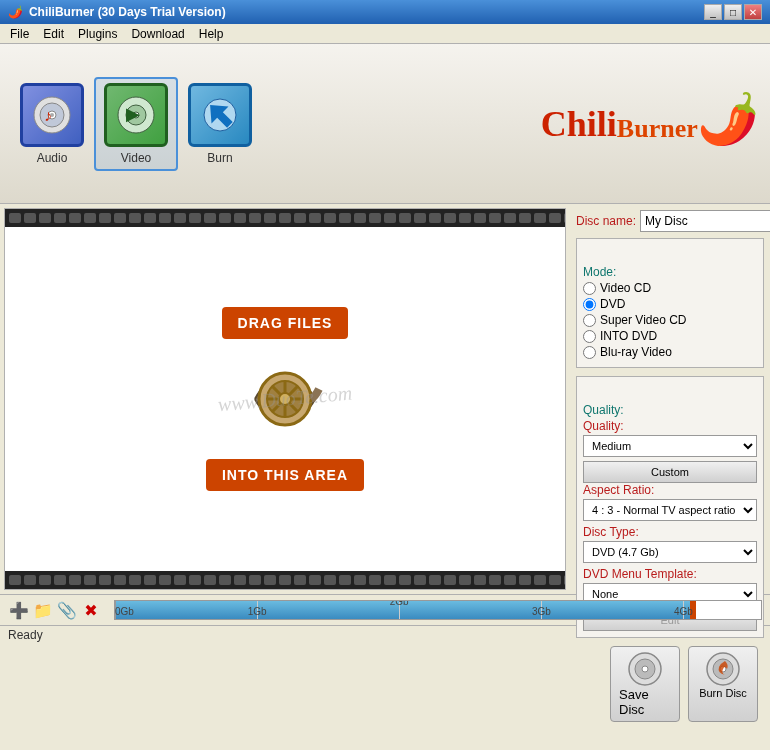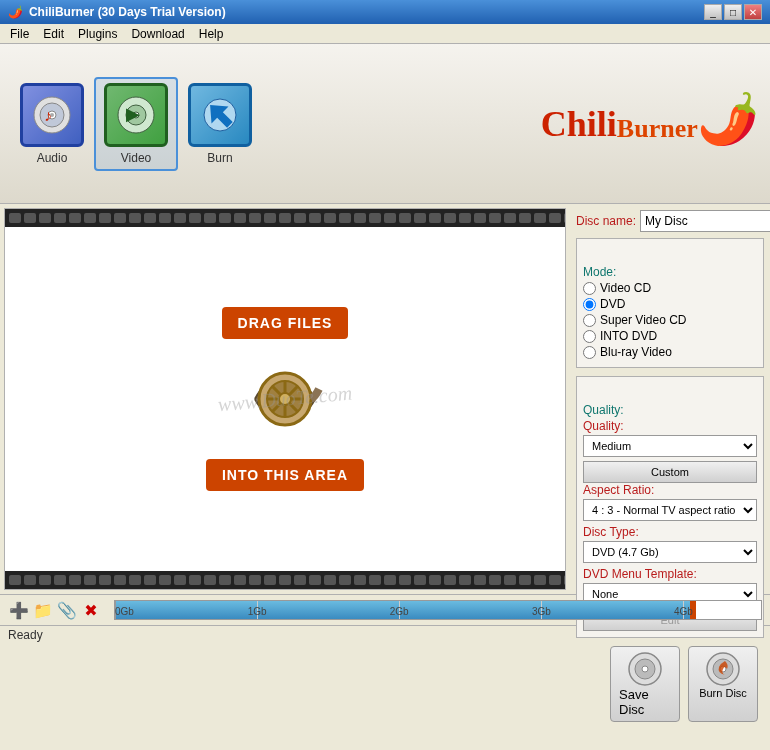--- a/index.html
+++ b/index.html
@@ -578,21 +578,21 @@
   <div id="progress-bar-container">
     <div id="progress-track">
       <div id="progress-fill"></div>
       <div id="progress-marker"></div>
 
       <div style="position:absolute;left:0%;top:0;bottom:0;width:1px;background:#999;"></div>
       <div style="position:absolute;left:0%;bottom:2px;font-size:10px;color:#444;">0Gb</div>
       <div style="position:absolute;left:22%;top:0;bottom:0;width:1px;background:#ccc;"></div>
       <div style="position:absolute;left:22%;bottom:2px;font-size:10px;color:#444;transform:translateX(-50%);">1Gb</div>
       <div style="position:absolute;left:44%;top:0;bottom:0;width:1px;background:#ccc;"></div>
-      <div style="position:absolute;left:44%;bottom:2px;font-size:10px;color:#444;transform:translateX(-50%);">2Gb</div>
+      <div style="position:absolute;left:44%;bottom:12px;font-size:10px;color:#444;transform:translateX(-50%);">2Gb</div>
       <div style="position:absolute;left:66%;top:0;bottom:0;width:1px;background:#ccc;"></div>
       <div style="position:absolute;left:66%;bottom:2px;font-size:10px;color:#444;transform:translateX(-50%);">3Gb</div>
       <div style="position:absolute;left:88%;top:0;bottom:0;width:1px;background:#ccc;"></div>
       <div style="position:absolute;left:88%;bottom:2px;font-size:10px;color:#444;transform:translateX(-50%);">4Gb</div>
     </div>
   </div>
 </div>
 
 <div id="statusbar">
   <span>Ready</span>

